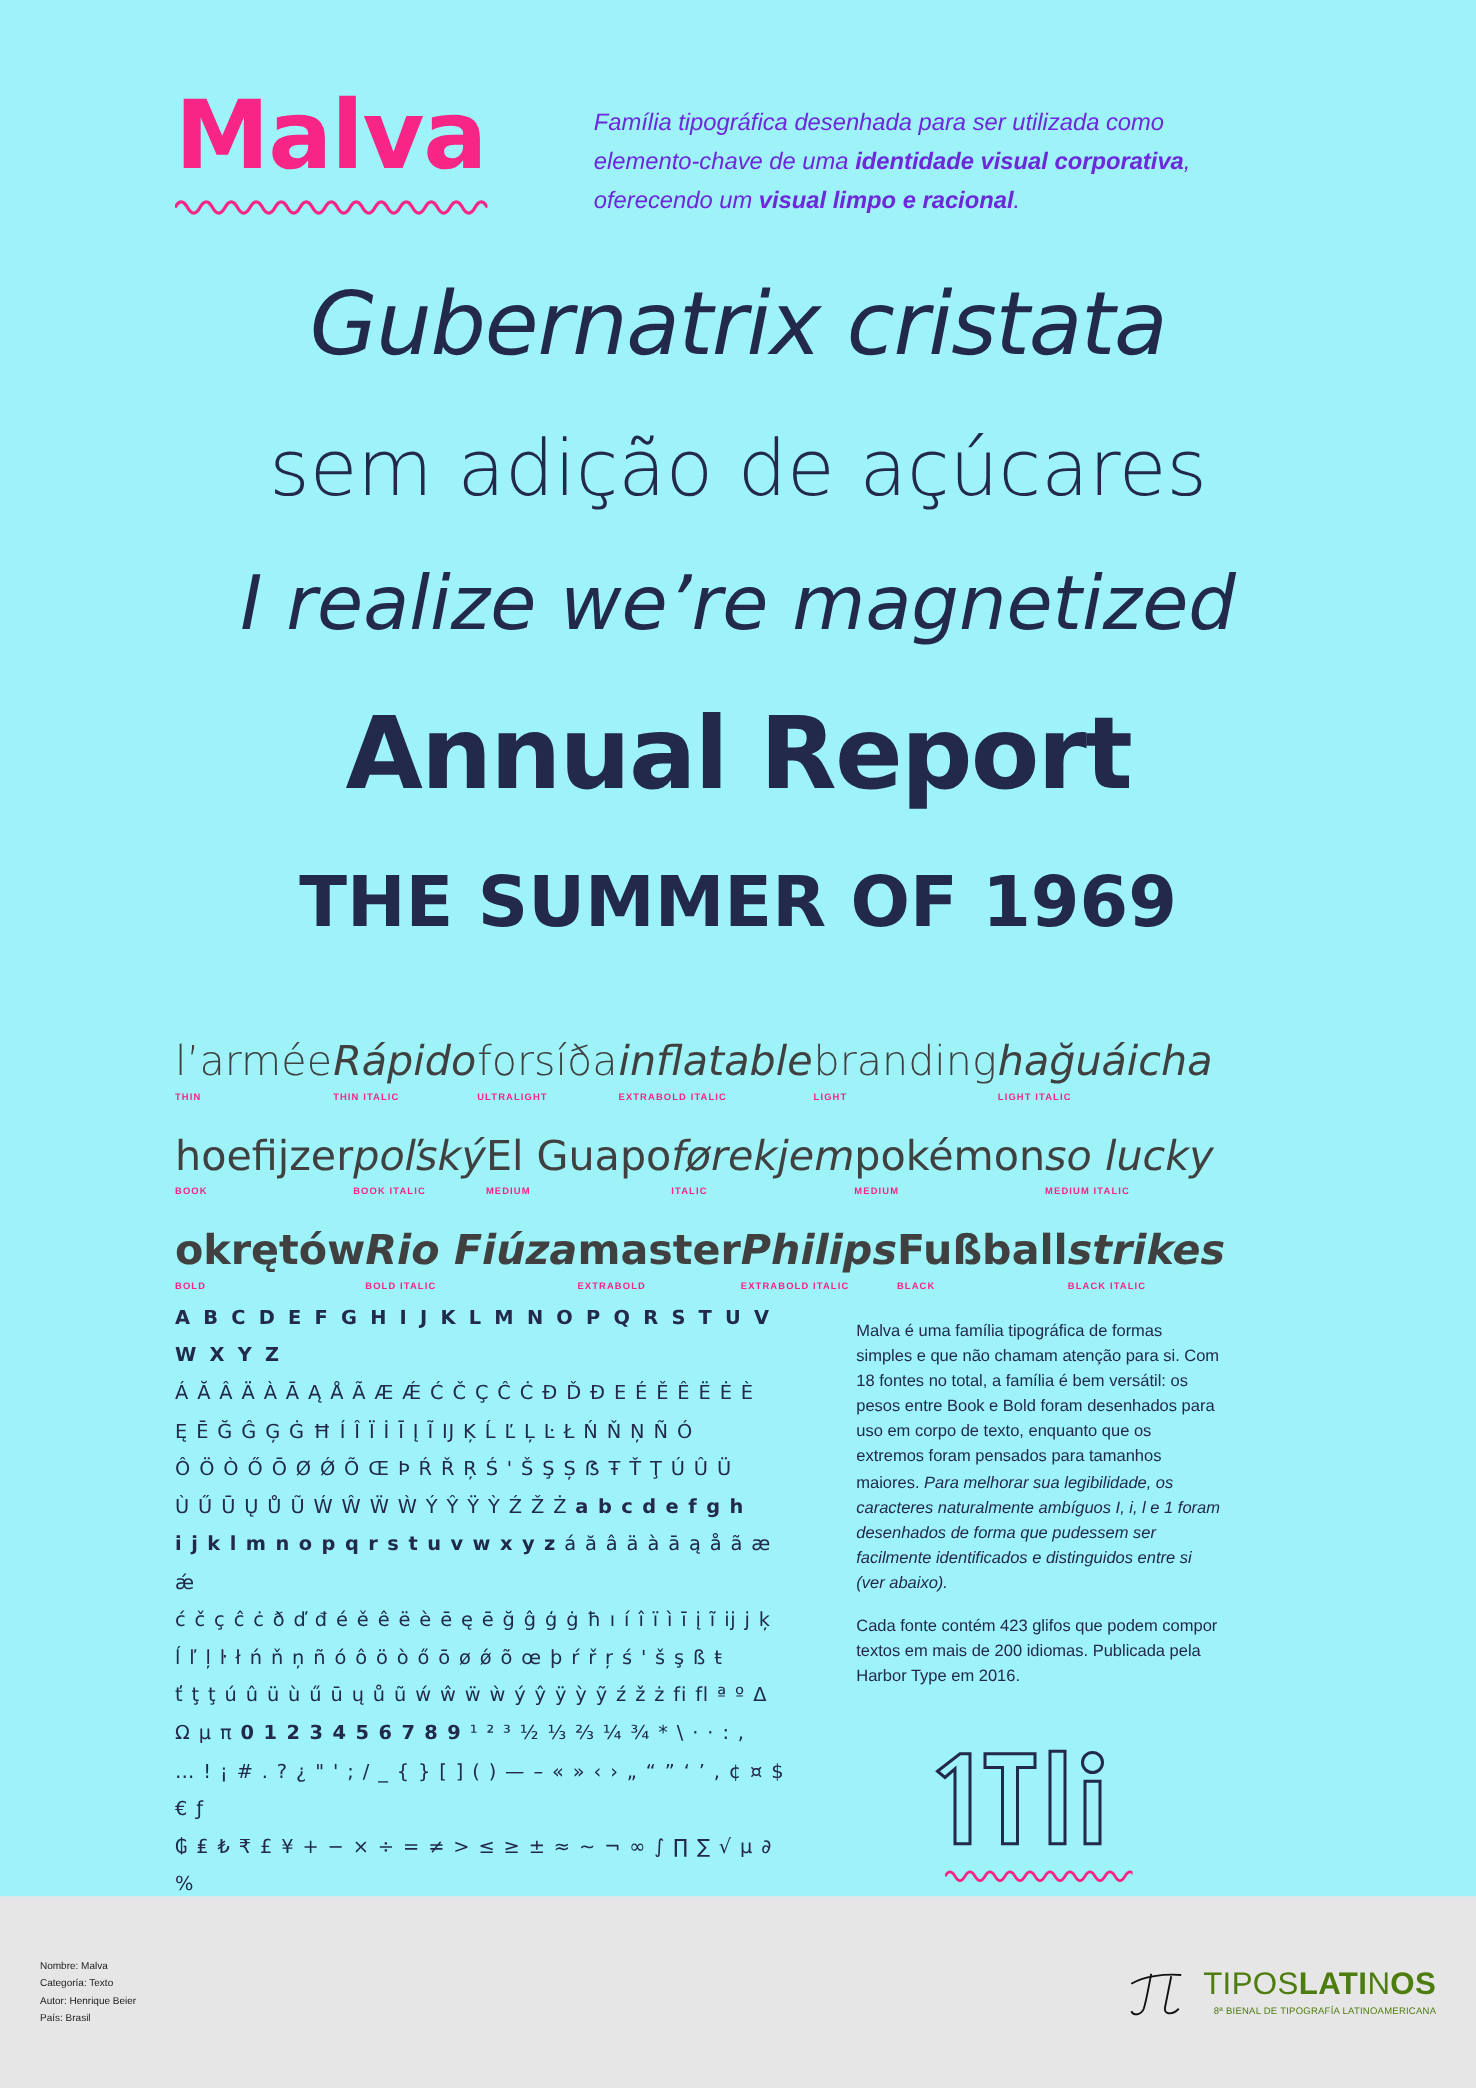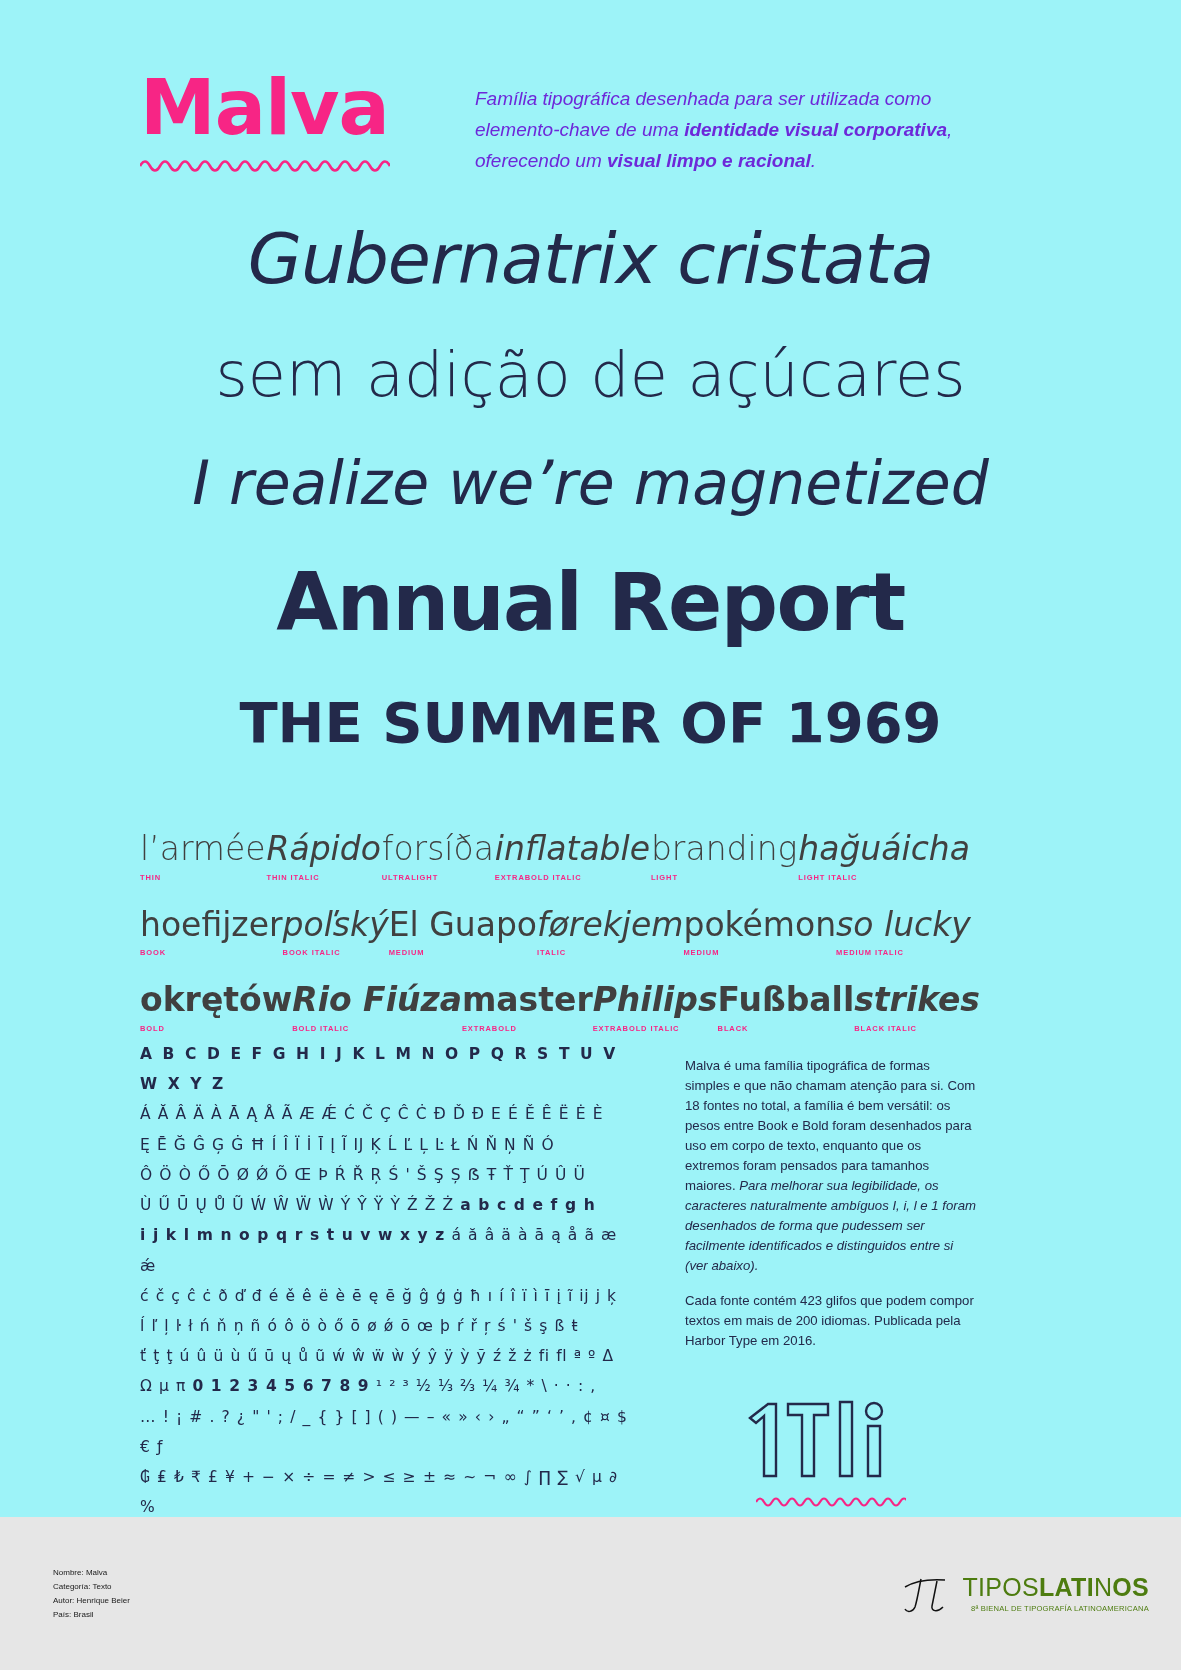--- a/index.html
+++ b/index.html
@@ -122,21 +122,21 @@
   .footer {
     position:absolute;
     left:0; right:0; bottom:0;
     height:153px;
     background:#e6e6e6;
     display:flex;
     align-items:center;
     justify-content:space-between;
     padding:0 32px;
   }
-  .credits { font-size:8px; line-height:1.75; color:#1a1a1a;margin-left:21px; }
+  .credits { font-size:8px; line-height:1.75; color:#1a1a1a; }
   .tl { display:flex; align-items:center; gap:10px; }
   .tl-text { color:#4d7c0f; }
   .tl-name { font-size:25px; letter-spacing:0.3px; line-height:1; }
   .tl-name .lt { font-weight:300; }
   .tl-name .hv { font-weight:bold; }
   .tl-sub { font-size:7.6px; letter-spacing:0.2px; margin-top:4px; text-align:right; }
 </style>
 </head>
 <body>
 

